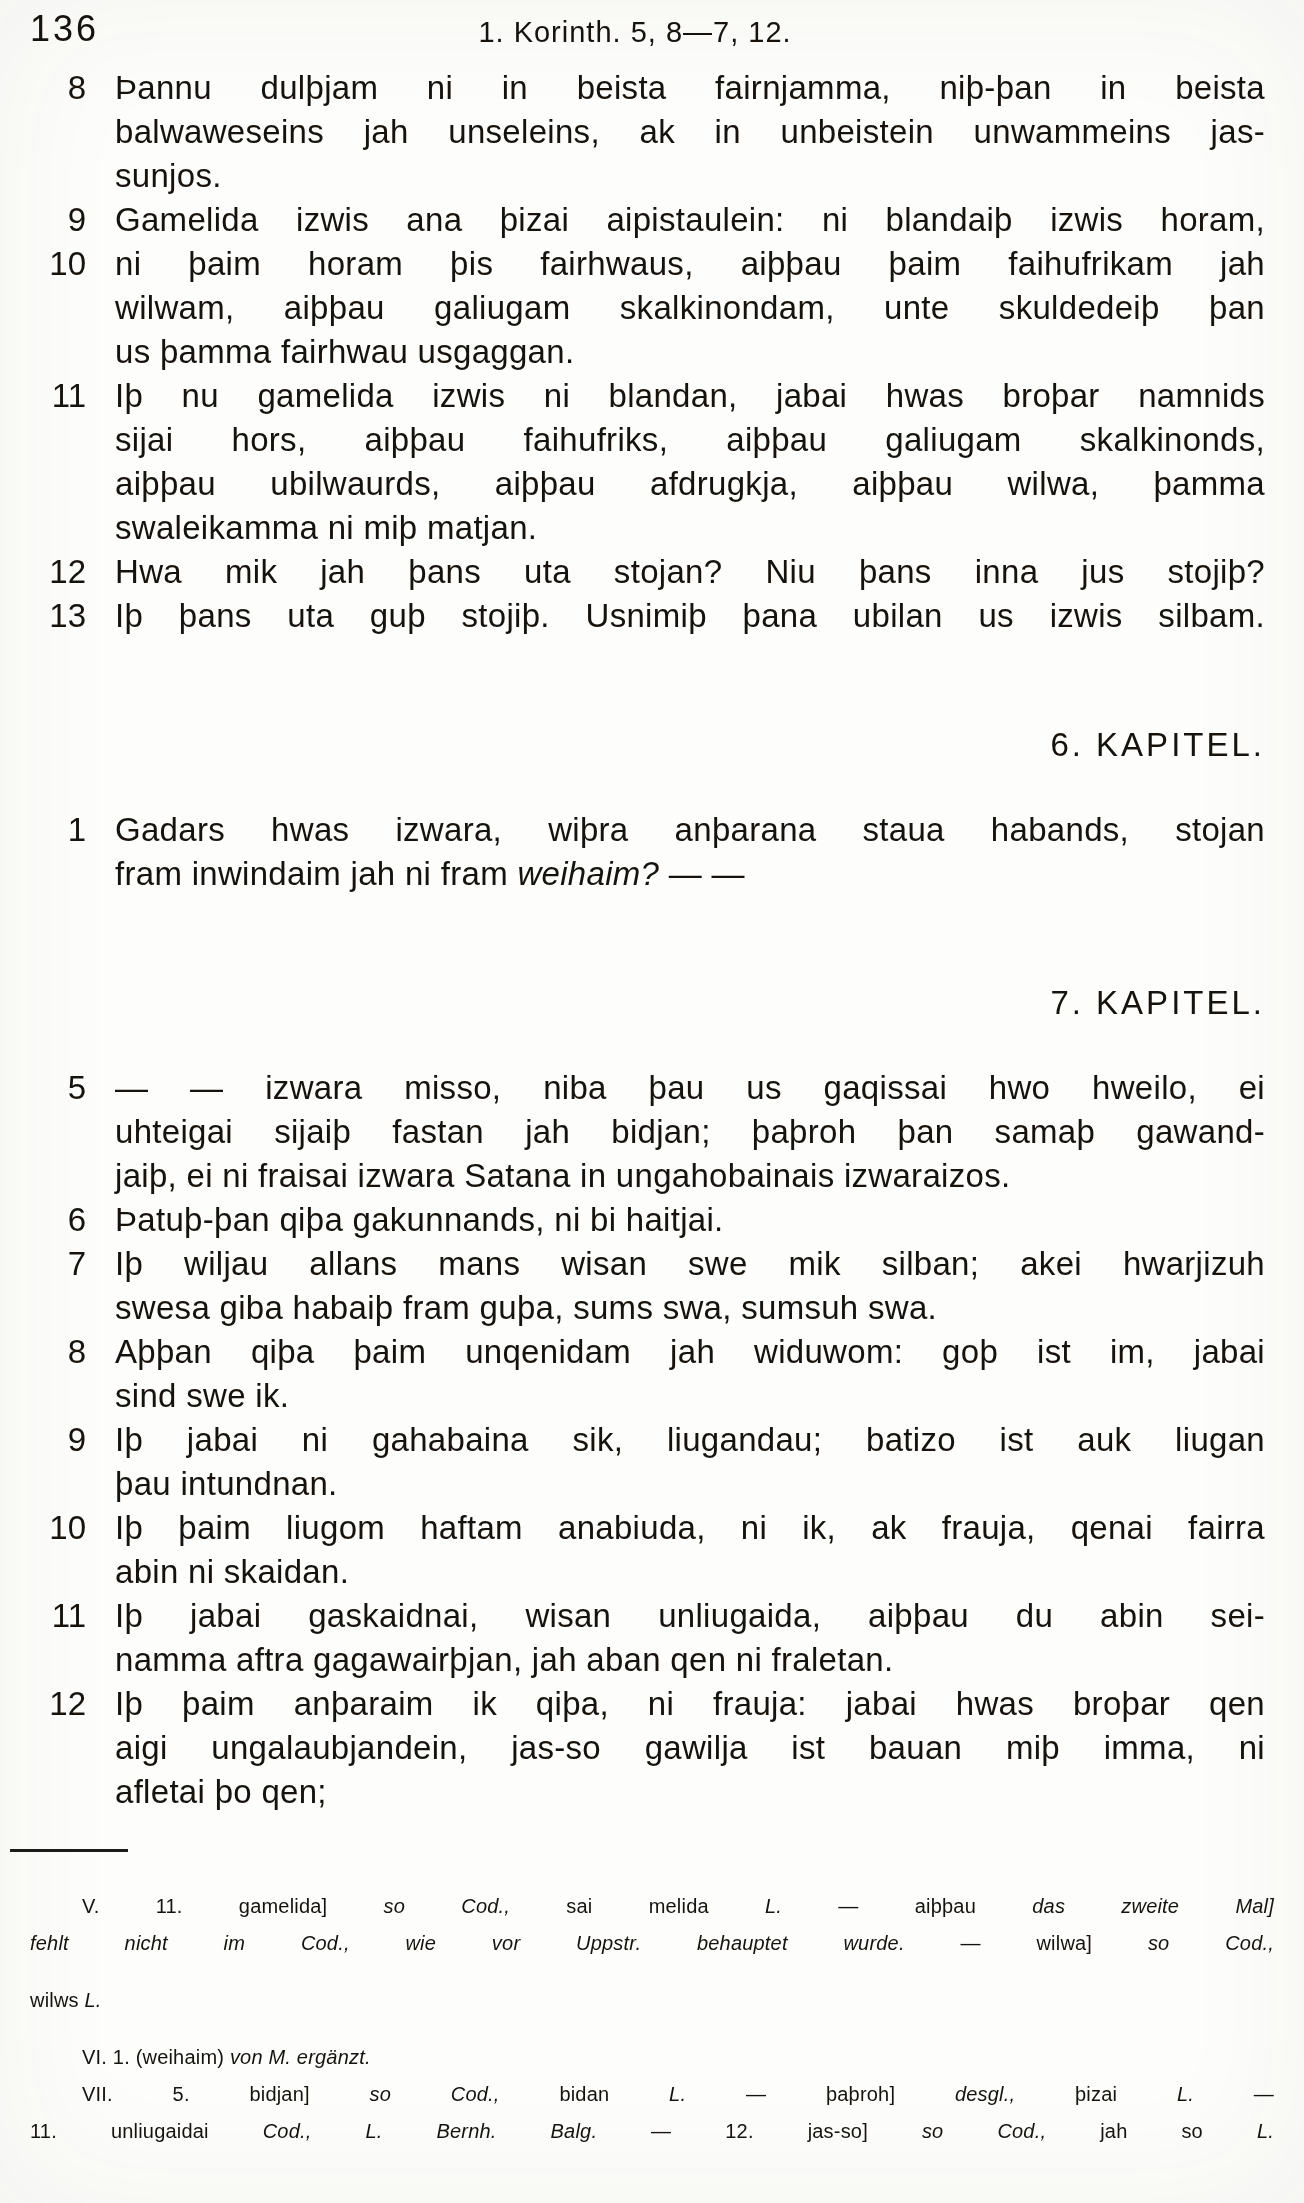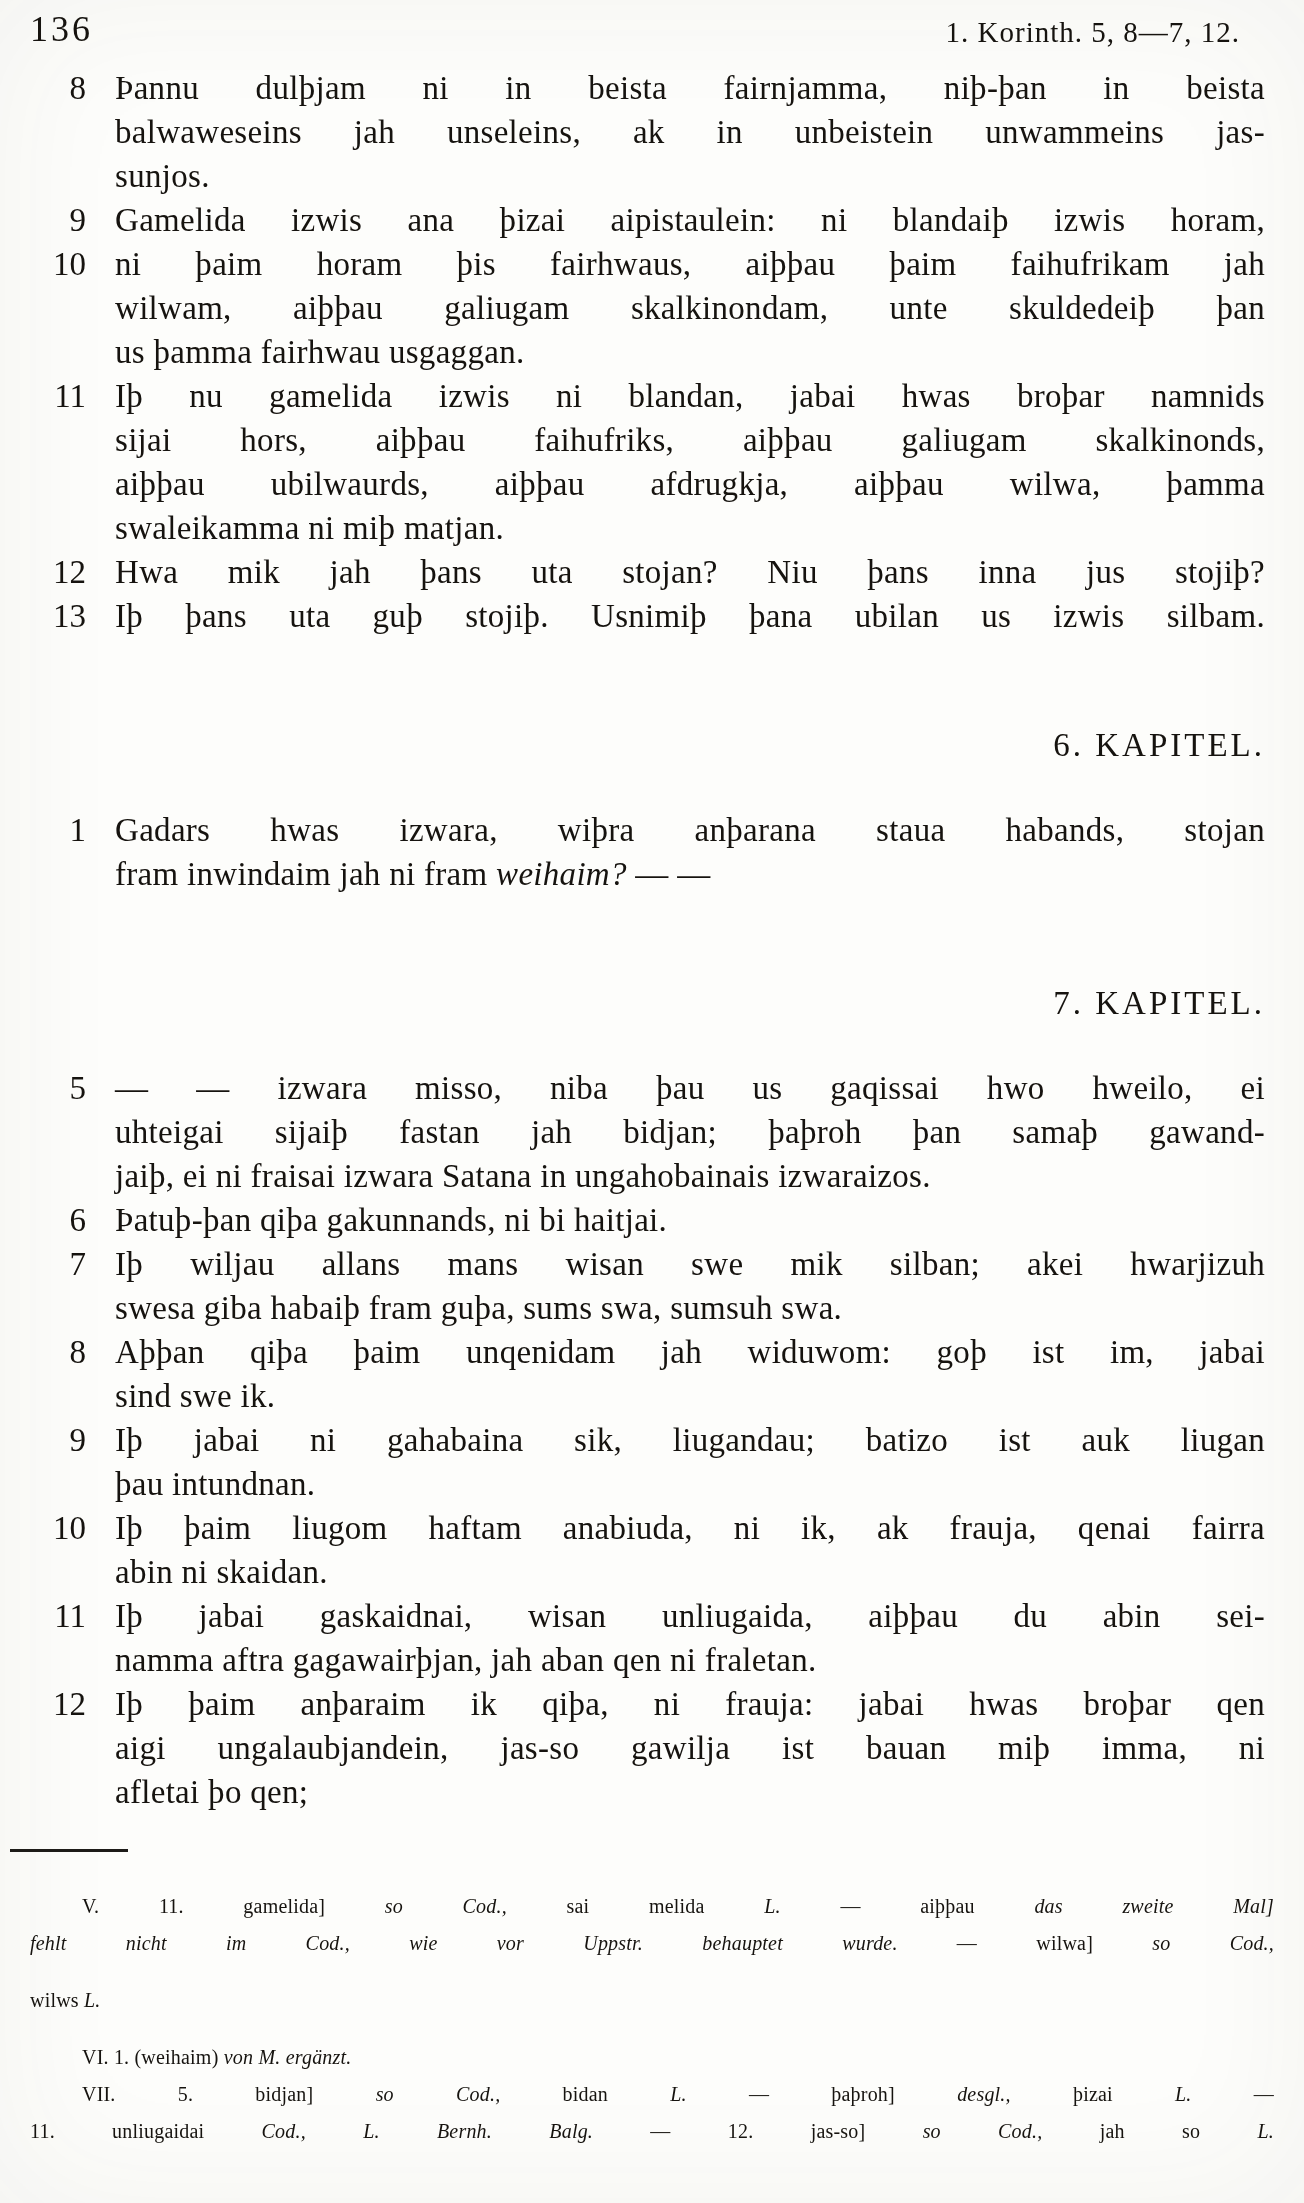--- a/index.html
+++ b/index.html
@@ -4,31 +4,31 @@
 <style>
   * { margin: 0; padding: 0; box-sizing: border-box; }
   html, body { background: #6e6e6e; }
   .page {
     position: relative;
     width: 1304px;
     height: 2203px;
     margin: 0 auto;
     background: #fdfdfb;
     color: #16130f;
-    font-family: Liberation Serif, serif;
+    font-family: Liberation Sans, sans-serif;
     overflow: hidden;
     box-shadow: inset 0 0 140px rgba(60,50,30,0.05);
   }
   .page-number {
     position: absolute; top: 8px; left: 30px;
     font-size: 36px; letter-spacing: 3px;
   }
   .running-head {
     position: absolute; top: 16px; left: 30px; width: 1210px;
-    text-align: right; font-size: 29px; letter-spacing: 1px;
+    text-align: center; font-size: 29px; letter-spacing: 1px;
   }
   .text-body { position: absolute; top: 66px; left: 30px; width: 1244px; }
   .verse { display: flex; align-items: flex-start; }
   .verse-num {
     flex: none; width: 56px; text-align: right;
     font-size: 33px; line-height: 44px;
   }
   .verse-text {
     flex: none; margin-left: 29px; width: 1150px;
     font-size: 33px; line-height: 44px; letter-spacing: 0.3px;

